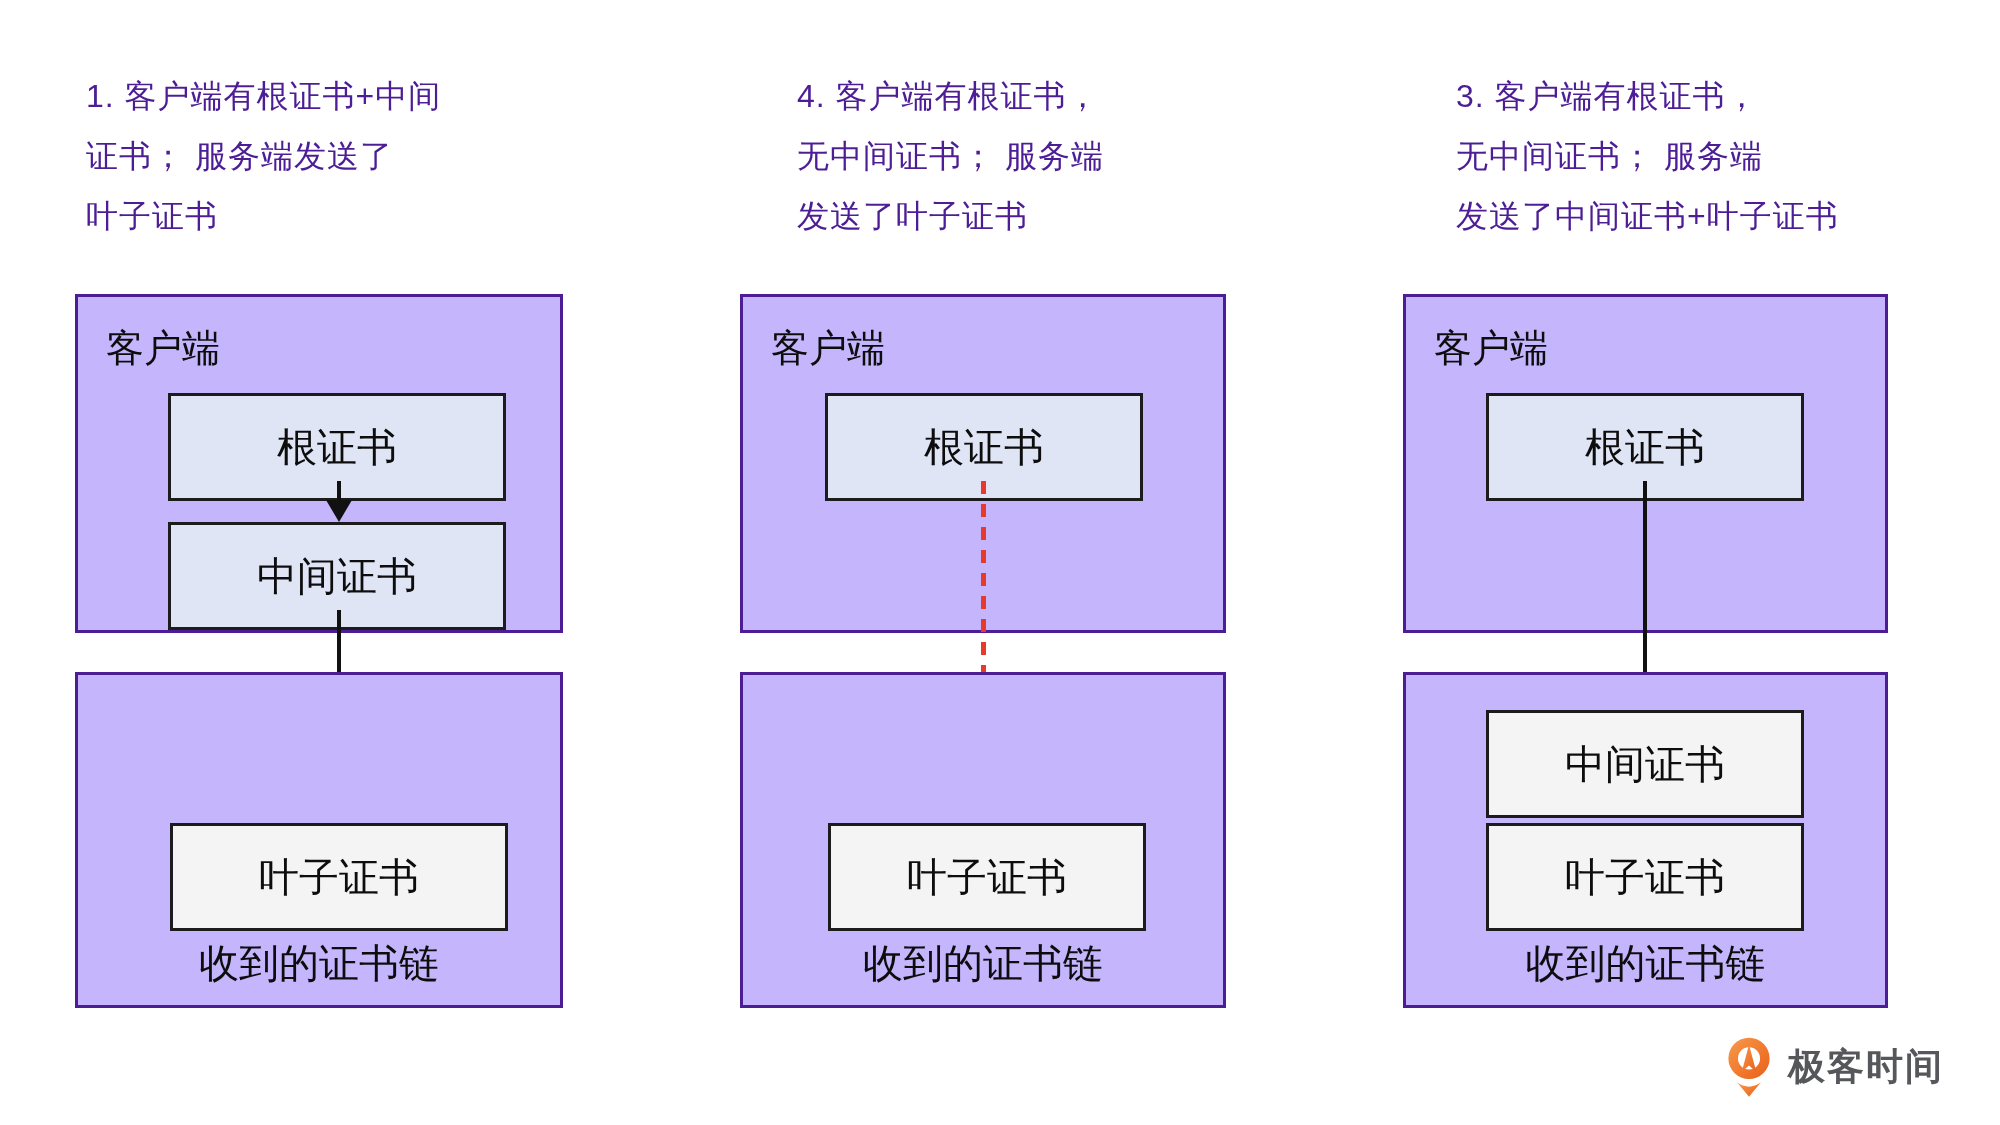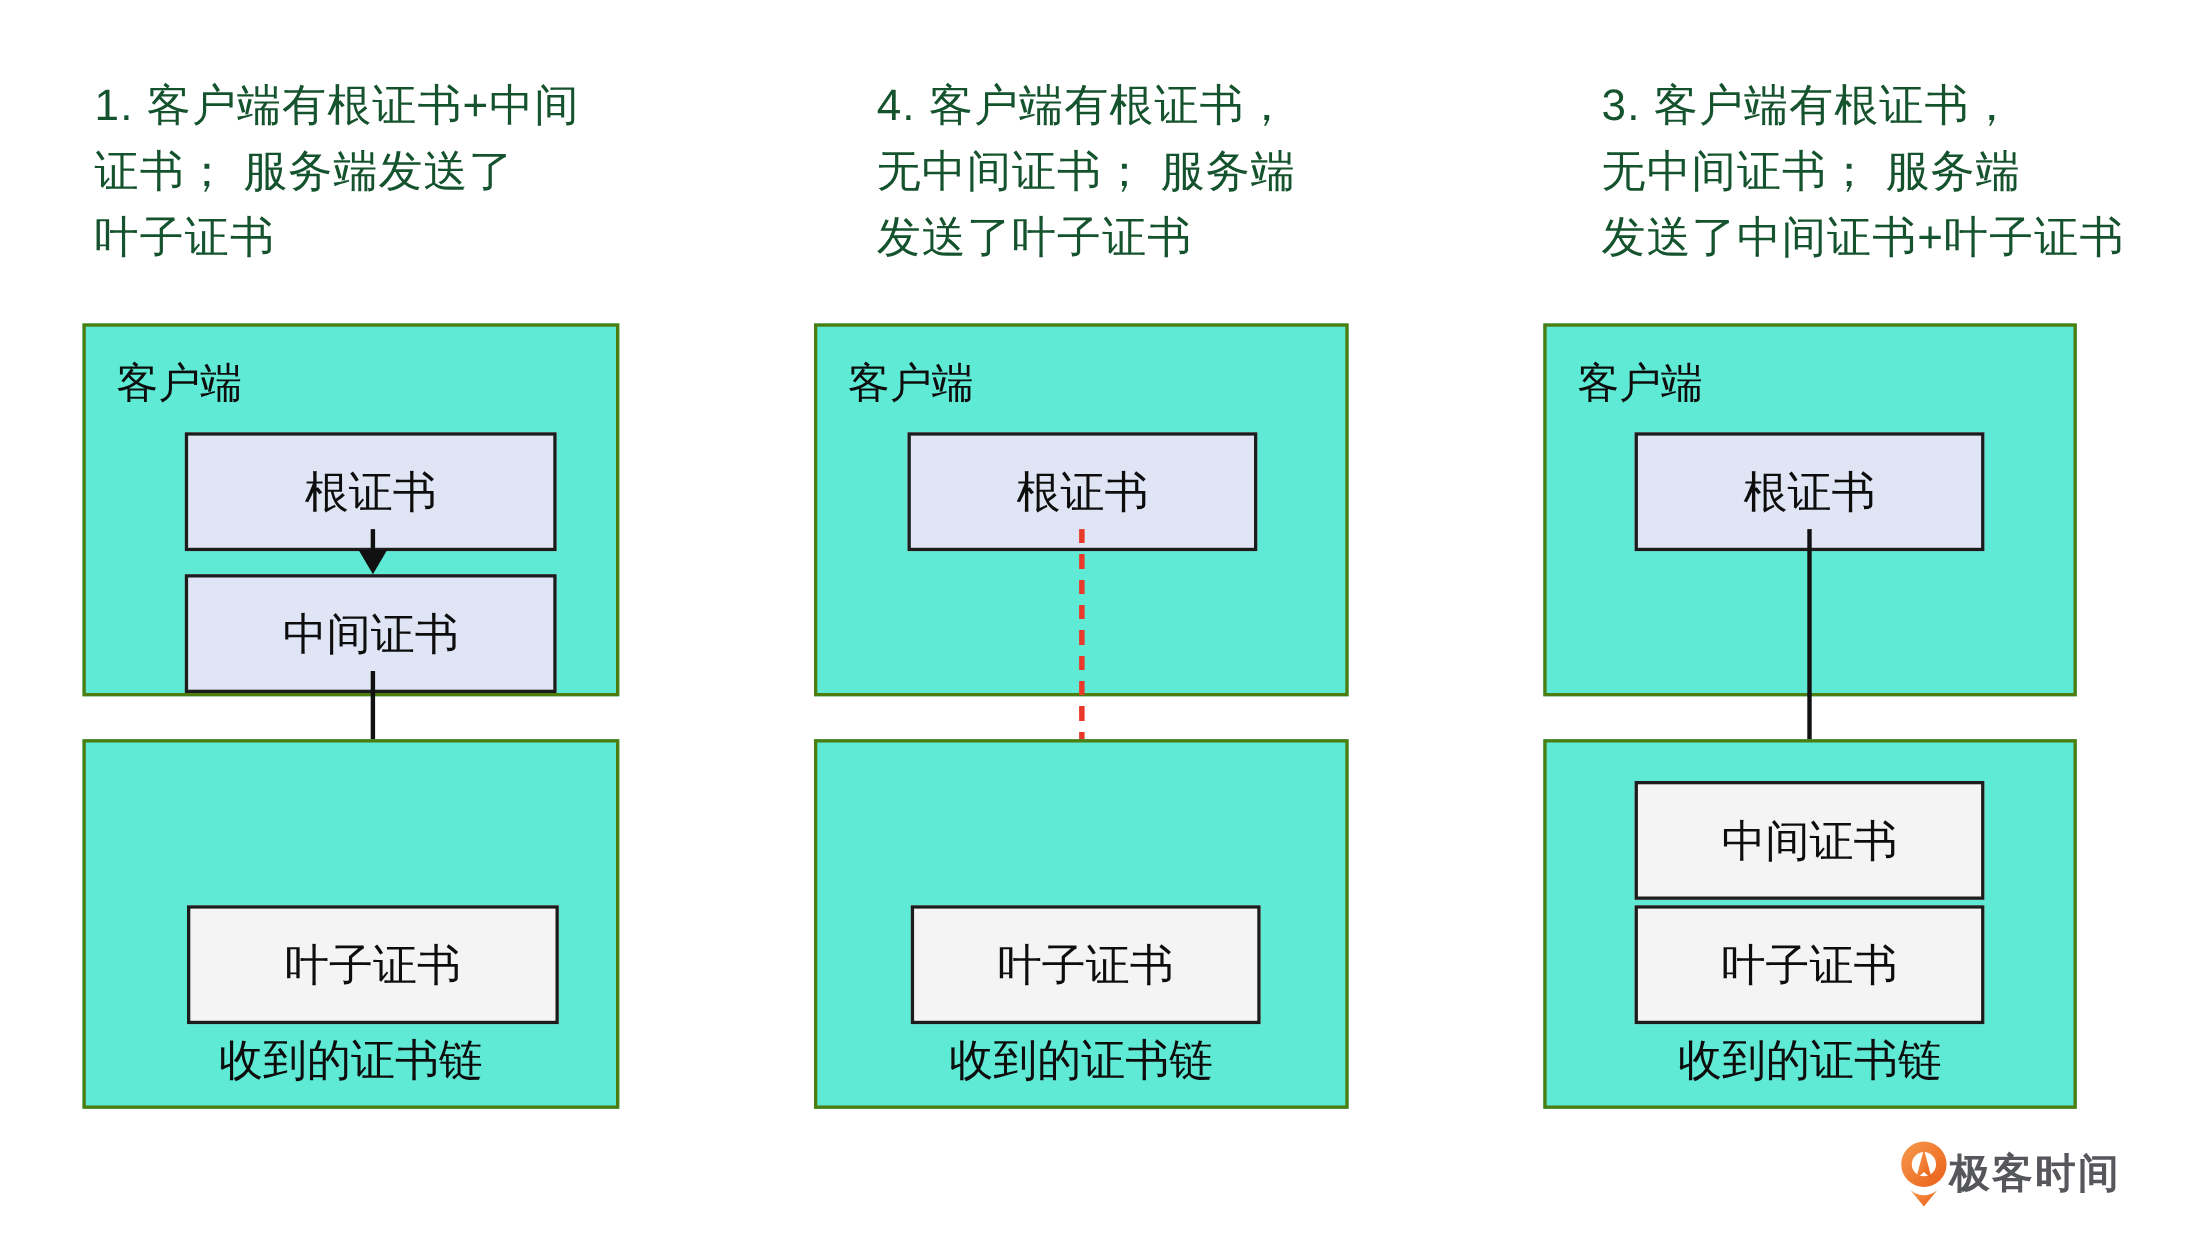--- a/index.html
+++ b/index.html
@@ -1,25 +1,25 @@
 <!DOCTYPE html>
 <html style="--cert-blue-fill: #dfe5f4; --cert-gray-fill: #f4f4f4; --missing-red: #e8392a; --logo-orange: #ee7624; --logo-text-gray: #56575b;"><head>
 <meta charset="utf-8">
 <style>
   html,body{margin:0;padding:0;background:#ffffff;}
   body{font-family:"Liberation Sans","DejaVu Sans",sans-serif;color:#111;}
   .canvas{position:relative;width:2000px;height:1125px;background:#fff;overflow:hidden;}
 
   .heading{
-    position:absolute;font-size:40px;line-height:60px;letter-spacing:1px;
-    white-space:pre-line;color:#14532d;
+    position:absolute;font-size:32px;line-height:60px;letter-spacing:1px;
+    white-space:pre-line;color:#4c1d95;
   }
 
   .outer{
-    position:absolute;background:#5eead4;border:3px solid #4d7c0f;box-sizing:border-box;
+    position:absolute;background:#c4b5fd;border:3px solid #4c1d95;box-sizing:border-box;
   }
   .box-label{position:absolute;left:28px;top:26px;font-size:38px;color:#0d0d0d;}
 
   .cert{
     position:absolute;height:108px;box-sizing:border-box;border:3px solid #1c1c1c;
     display:flex;align-items:center;justify-content:center;font-size:40px;color:#0d0d0d;
   }
   .cert.blue{background:var(--cert-blue-fill,#dfe5f4);}
   .cert.gray{background:var(--cert-gray-fill,#f4f4f4);}
 
@@ -40,21 +40,21 @@
   }
   .rah{border-top-color:var(--missing-red,#e8392a);}
 
   .missing{
     position:absolute;font-size:42px;font-weight:500;text-align:center;
     color:var(--missing-red,#e8392a);
   }
 
   .logo{position:absolute;left:1726px;top:1036px;display:flex;align-items:center;}
   .logo-text{
-    font-size:37px;font-weight:600;letter-spacing:2px;
+    font-size:37px;font-weight:600;letter-spacing:2px;margin-left:16px;
     color:var(--logo-text-gray,#56575b);
   }
 </style>
 </head>
 <body>
 
 <div class="canvas">
 
   <div class="heading" style="left:86px;top:66px;">1. 客户端有根证书+中间
 证书； 服务端发送了

